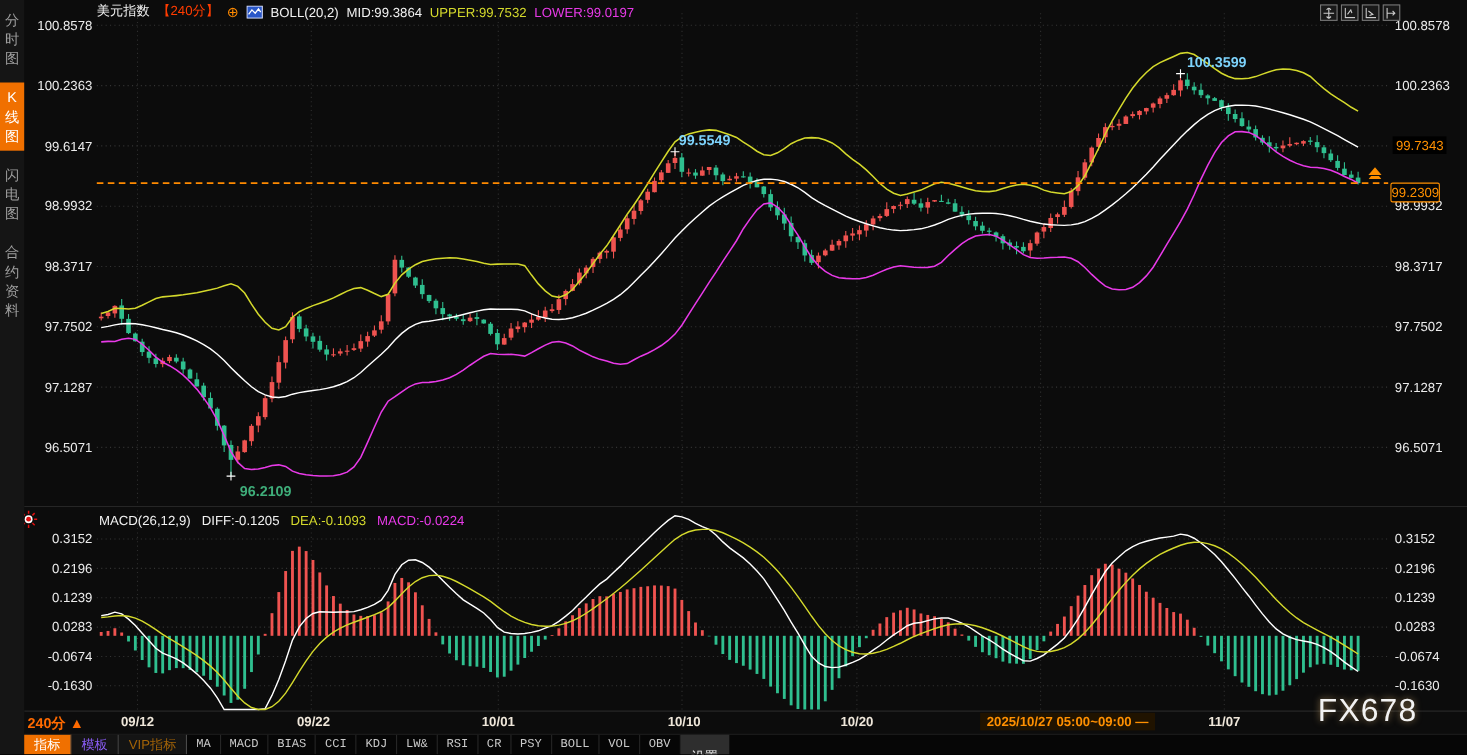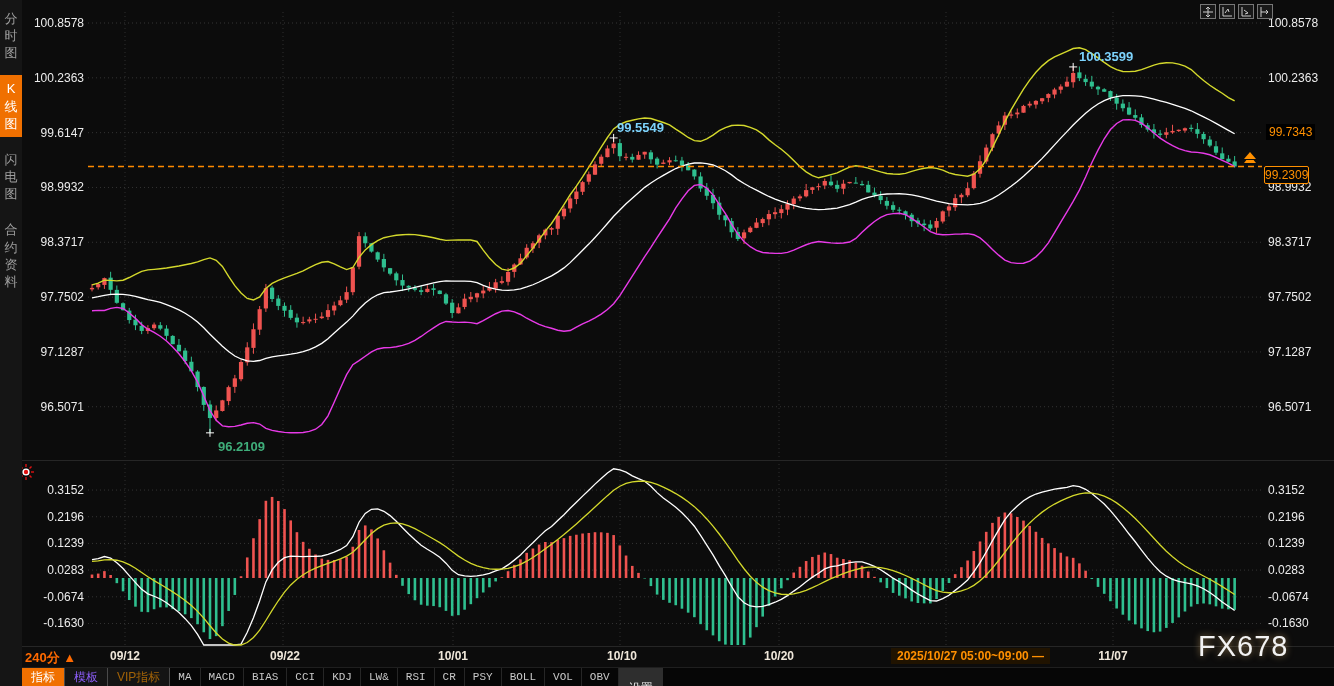--- a/index.html
+++ b/index.html
@@ -666,20 +666,35 @@
         <div class="chars">K线图</div>
       </div>
       <div class="vtab">
         <div class="chars">闪电图</div>
       </div>
       <div class="vtab">
         <div class="chars">合约资料</div>
       </div>
     </div>
 
+  <div class="hdr">
+    <span class="sym">美元指数</span>
+    <span class="tag">【240分】</span>
+    <span class="plus">⊕</span>
+    <span class="mini-chart">
+      <svg width="15" height="12">
+          <rect x="0.5" y="0.5" width="14" height="11" fill="#2a57c8" stroke="#dfe6ff"></rect>
+      <polyline points="2,8 5,4 8,7 11,3 13,6" fill="none" stroke="#fff" stroke-width="1.2"></polyline>
+        </svg>
+    </span>
+    <span class="c-mid">BOLL(20,2)</span>
+    <span class="c-mid">MID:99.3864</span>
+    <span class="c-upper">UPPER:99.7532</span>
+    <span class="c-lower">LOWER:99.0197</span>
+  </div>
 
   <div class="tr-icons">
     <span class="tico">
       <svg width="10" height="10">
           <path d="M5 0v10M0 5h10M3 2l2-2 2 2M3 8l2 2 2-2" stroke="#ccc" fill="none"></path>
         </svg>
       </span>
     <span class="tico">
       <svg width="10" height="10">
           <path d="M1 0v9h9M3 6l3-4 1 3" stroke="#ccc" fill="none"></path>
@@ -706,20 +721,26 @@
           <line x1="13" y1="8" x2="16" y2="8"></line>
         <line x1="2.5" y1="2.5" x2="4.5" y2="4.5"></line>
           <line x1="11.5" y1="11.5" x2="13.5" y2="13.5"></line>
         <line x1="2.5" y1="13.5" x2="4.5" y2="11.5"></line>
           <line x1="11.5" y1="4.5" x2="13.5" y2="2.5"></line>
       </g>
       <circle cx="8" cy="8" r="3.6" fill="#fff"></circle>
         <circle cx="8" cy="8" r="2.2" fill="#e01010"></circle>
     </svg>
   </span>
+  <div class="macd-hdr">
+    <span class="w">MACD(26,12,9)</span>
+    <span class="w">DIFF:-0.1205</span>
+    <span class="y">DEA:-0.1093</span>
+    <span class="m">MACD:-0.0224</span>
+  </div>
 
   <div class="ann red" style="left:617px;top:120px;">99.5549</div>
   <div class="ann red" style="left:1079px;top:49px;">100.3599</div>
   <div class="ann grn" style="left:218px;top:439px;">96.2109</div>
   <div class="chip-band">99.7343</div>
   <div class="chip-last">99.2309</div>
   <div class="latest-arrow">
     <div class="tri"></div>
       <div class="base"></div>
   </div>

